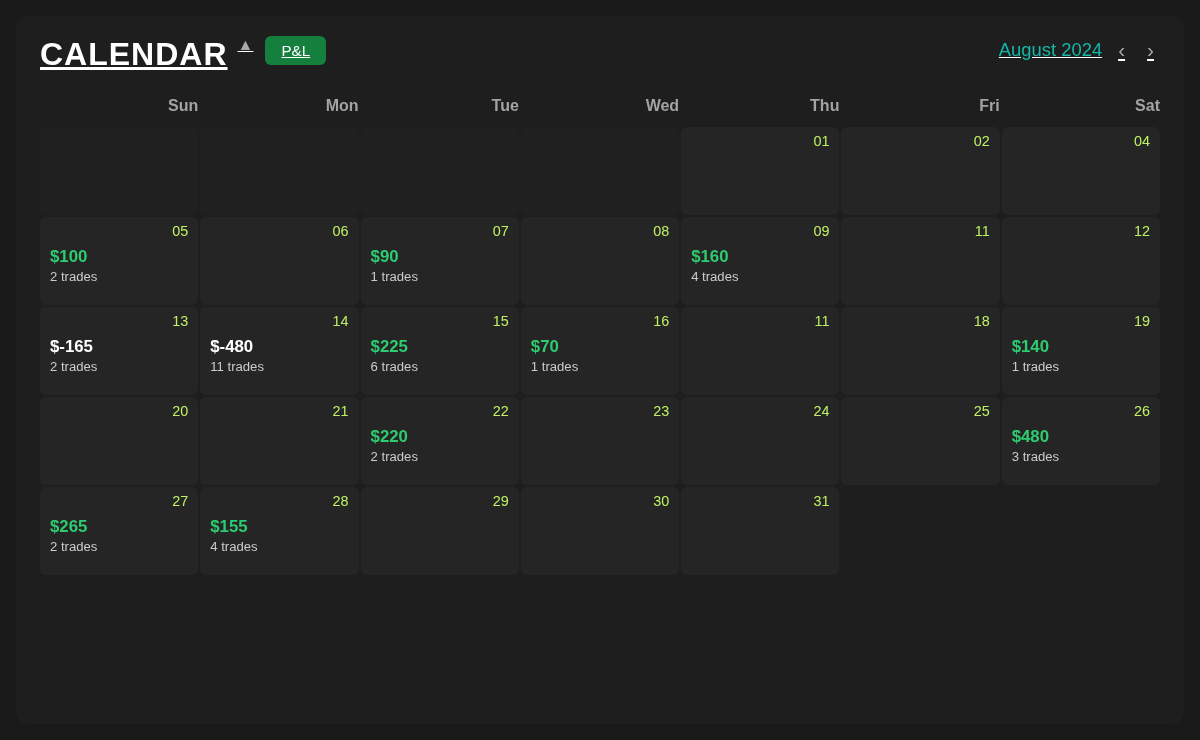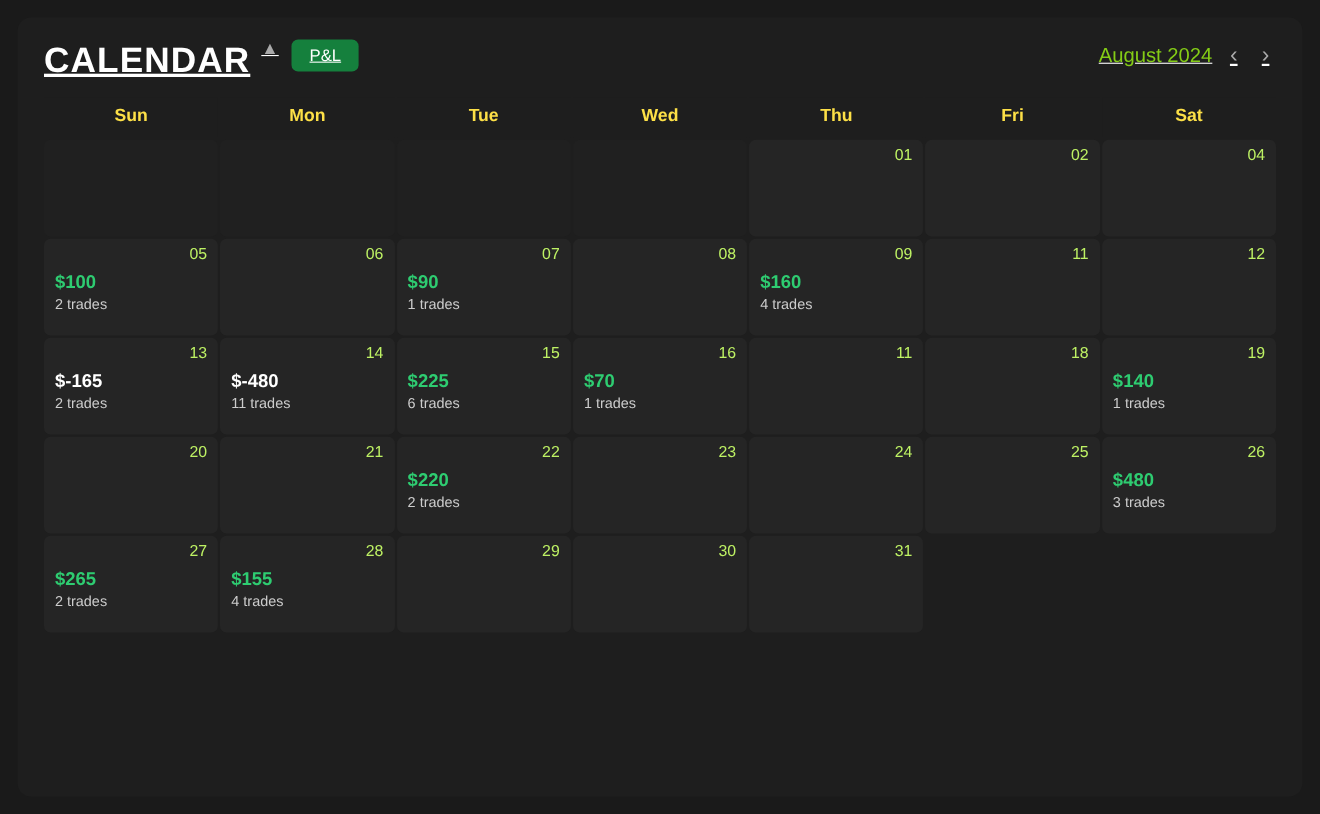--- a/index.html
+++ b/index.html
@@ -48,21 +48,21 @@
     }
     .nav-area {
       display: flex;
       align-items: center;
       margin-left: auto;
       gap: 10px;
     }
     .month-label {
       font-size: 1.15rem;
       font-weight: 500;
-      color: #84cc16;
+      color: #14b8a6;
     }
     .nav-btn {
       background: none;
       border: none;
       color: #aaa;
       font-size: 1.3rem;
       cursor: pointer;
       padding: 2px 6px;
     }
     .pnl-row {
@@ -70,24 +70,24 @@
       align-items: center;
       margin-bottom: 12px;
       gap: 12px;
     }
     .calendar-grid {
       display: grid;
       grid-template-columns: repeat(7, 1fr);
       gap: 2px;
     }
     .day-header {
-      text-align: center;
+      text-align: right;
       font-weight: 600;
       font-size: 1rem;
-      color: #fde047;
+      color: #a3a3a3;
       padding: 8px 0 10px 0;
       background: #1e1e1e;
     }
     .day-cell {
       background: #252525;
       border-radius: 6px;
       min-height: 88px;
       padding: 6px 10px;
       position: relative;
       display: flex;

